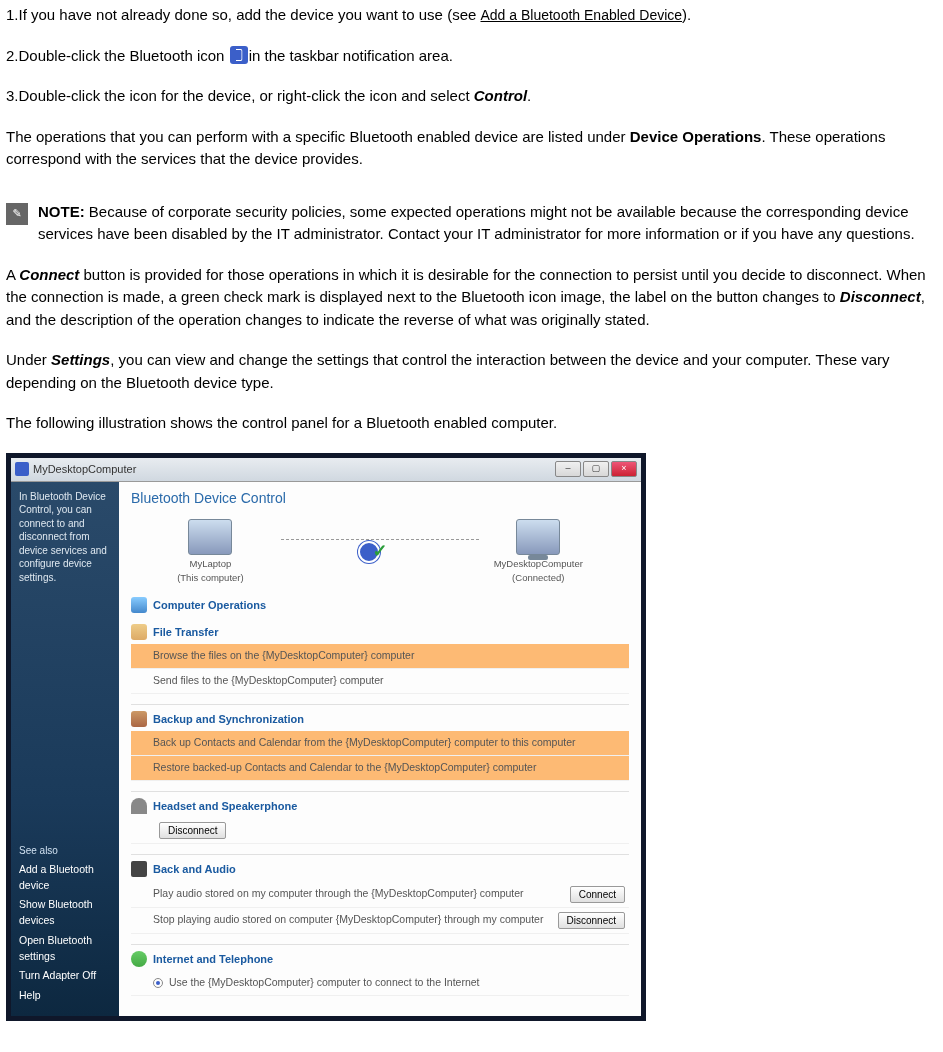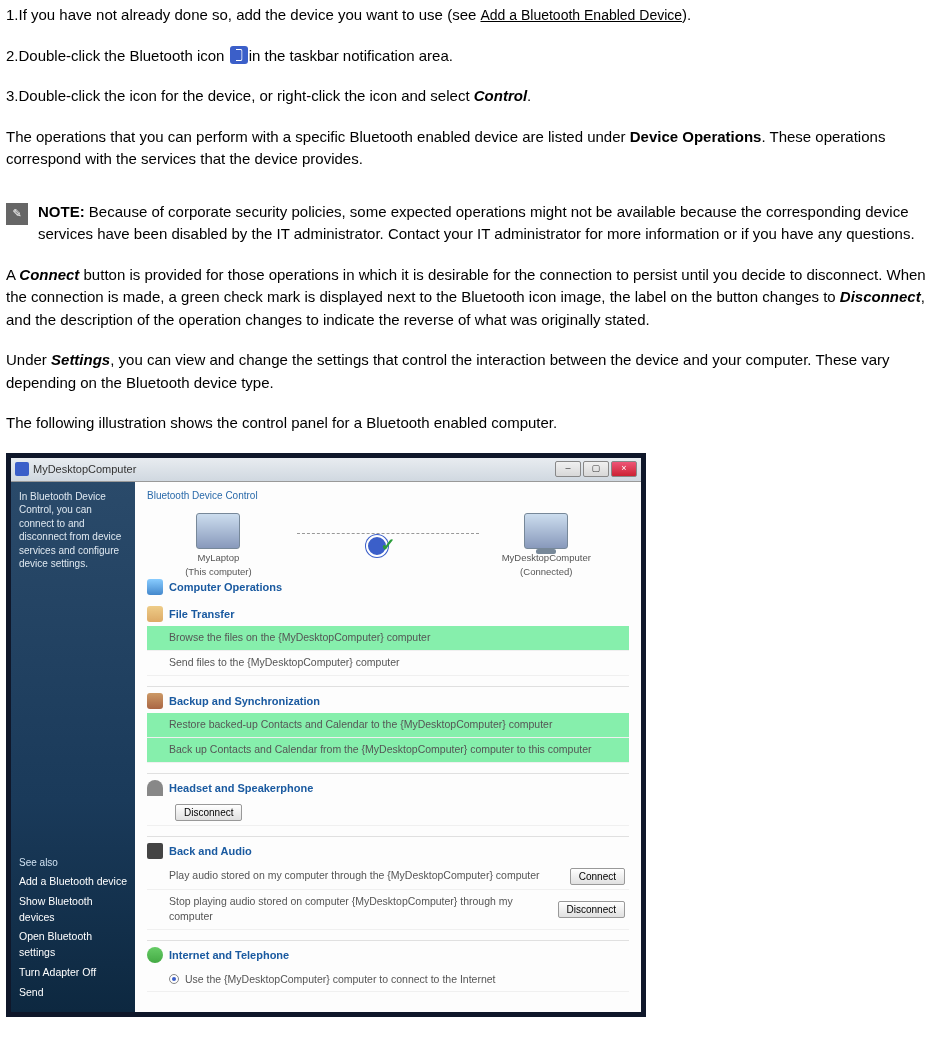--- a/index.html
+++ b/index.html
@@ -77,39 +77,39 @@
       background: #3b5fc9;
       border-radius: 2px;
       margin-right: 4px;
     }
     .titlebar-text { font-size: 11px; color: #333; flex: 1; }
     .win-btns { display: flex; gap: 2px; }
     .win-btn { width: 26px; height: 16px; border: 1px solid #888; background: linear-gradient(#f0f0f0,#d8d8d8); border-radius: 2px; font-size: 9px; text-align: center; line-height: 12px; }
     .win-btn.close { background: linear-gradient(#e57,#c23); color: #fff; }
     .window-body { display: flex; min-height: 440px; }
     .sidebar {
-      width: 124px;
+      width: 108px;
       background: linear-gradient(#2a4a6a, #1a3a5a 60%, #0d2840);
       color: #fff;
       padding: 8px 8px;
       font-size: 10px;
       display: flex;
       flex-direction: column;
     }
     .sidebar-top { font-size: 10px; line-height: 1.35; color: #dfe8f0; }
     .sidebar-spacer { flex: 1; }
     .sidebar-sa { color: #cfe0f0; font-size: 10px; margin-bottom: 4px; }
     .sidebar-link { color: #fff; text-decoration: none; display: block; margin-bottom: 4px; font-size: 10.5px; }
     .main {
       flex: 1;
       background: #fdfdfd;
       padding: 6px 12px 10px 12px;
     }
-    .main-title { color: #2a6aaa; font-size: 10px; margin-bottom: 10px; }
-    .conn-row { display: flex; align-items: center; justify-content: center; gap: 17px; position: relative; }
+    .main-title { color: #2a6aaa; font-size: 14px; margin-bottom: 10px; }
+    .conn-row { display: flex; align-items: center; justify-content: center; gap: 17px; margin-bottom: 12px; position: relative; }
     .conn-line { position: absolute; top: 20px; left: 150px; right: 150px; border-top: 1px dashed #999; z-index: 0; }
     .device { text-align: center; font-size: 9.5px; color: #555; z-index: 1; }
     .device-icon { width: 44px; height: 36px; background: linear-gradient(#cde,#89b); margin: 0 auto 2px; border: 1px solid #789; border-radius: 3px; position: relative; }
     .device-icon.desktop::after { content:""; position:absolute; bottom:-6px; left:50%; transform:translateX(-50%); width:20px; height:5px; background:#789; border-radius:2px; }
     .bt-center {
       width: 22px; height: 22px;
       background: #3b5fc9;
       border-radius: 50%;
       border: 2px solid #fff;
       box-shadow: 0 0 0 1px #3b5fc9;
@@ -142,21 +142,21 @@
     .sec-icon.music { background: #444; border-radius: 2px; }
     .sec-icon.net { background: linear-gradient(#6c6,#4a4); border-radius: 50%; }
 
     .op-row {
       display: flex; align-items: center;
       padding: 4px 4px 4px 22px;
       font-size: 10.5px;
       color: #555;
       border-bottom: 1px solid #f0f0f0;
     }
-    .op-row.hl { background: #86efac; }
+    .op-row.hl { background: #fdba74; }
     .op-text { flex: 1; }
     .op-btn {
       font-size: 10px;
       padding: 2px 8px;
       background: linear-gradient(#fff,#e0e0e0);
       border: 1px solid #999;
       border-radius: 2px;
       margin-left: 6px;
     }
     .radio { width: 10px; height: 10px; border: 1px solid #888; border-radius: 50%; display: inline-block; margin-right: 6px; vertical-align: middle; position: relative; }
@@ -210,21 +210,21 @@
   </div>
   <div class="window-body">
     <div class="sidebar">
       <div class="sidebar-top">In Bluetooth Device Control, you can connect to and disconnect from device services and configure device settings.</div>
       <div class="sidebar-spacer"></div>
       <div class="sidebar-sa">See also</div>
       <a class="sidebar-link">Add a Bluetooth device</a>
       <a class="sidebar-link">Show Bluetooth devices</a>
       <a class="sidebar-link">Open Bluetooth settings</a>
       <a class="sidebar-link">Turn Adapter Off</a>
-      <a class="sidebar-link">Send</a>
+      <a class="sidebar-link">Help</a>
     </div>
     <div class="main">
       <div class="main-title">Bluetooth Device Control</div>
 
       <div class="conn-row">
         <div class="conn-line"></div>
         <div class="device">
           <div class="device-icon"></div>
           <div>MyLaptop</div>
           <div>(This computer)</div>
@@ -260,24 +260,24 @@
           <span class="op-text">Send files to the {MyDesktopComputer} computer</span>
         </div>
       </div>
 
       <div class="section">
         <div class="sec-header">
           <span class="sec-icon backup"></span>
           <span>Backup and Synchronization</span>
         </div>
         <div class="op-row hl">
+          <span class="op-text">Back up Contacts and Calendar from the {MyDesktopComputer} computer to this computer</span>
+        </div>
+        <div class="op-row hl">
           <span class="op-text">Restore backed-up Contacts and Calendar to the {MyDesktopComputer} computer</span>
-        </div>
-        <div class="op-row hl">
-          <span class="op-text">Back up Contacts and Calendar from the {MyDesktopComputer} computer to this computer</span>
         </div>
       </div>
 
       <div class="section">
         <div class="sec-header">
           <span class="sec-icon headset"></span>
           <span>Headset and Speakerphone</span>
         </div>
         <div class="op-row">
           <button class="op-btn">Disconnect</button>

